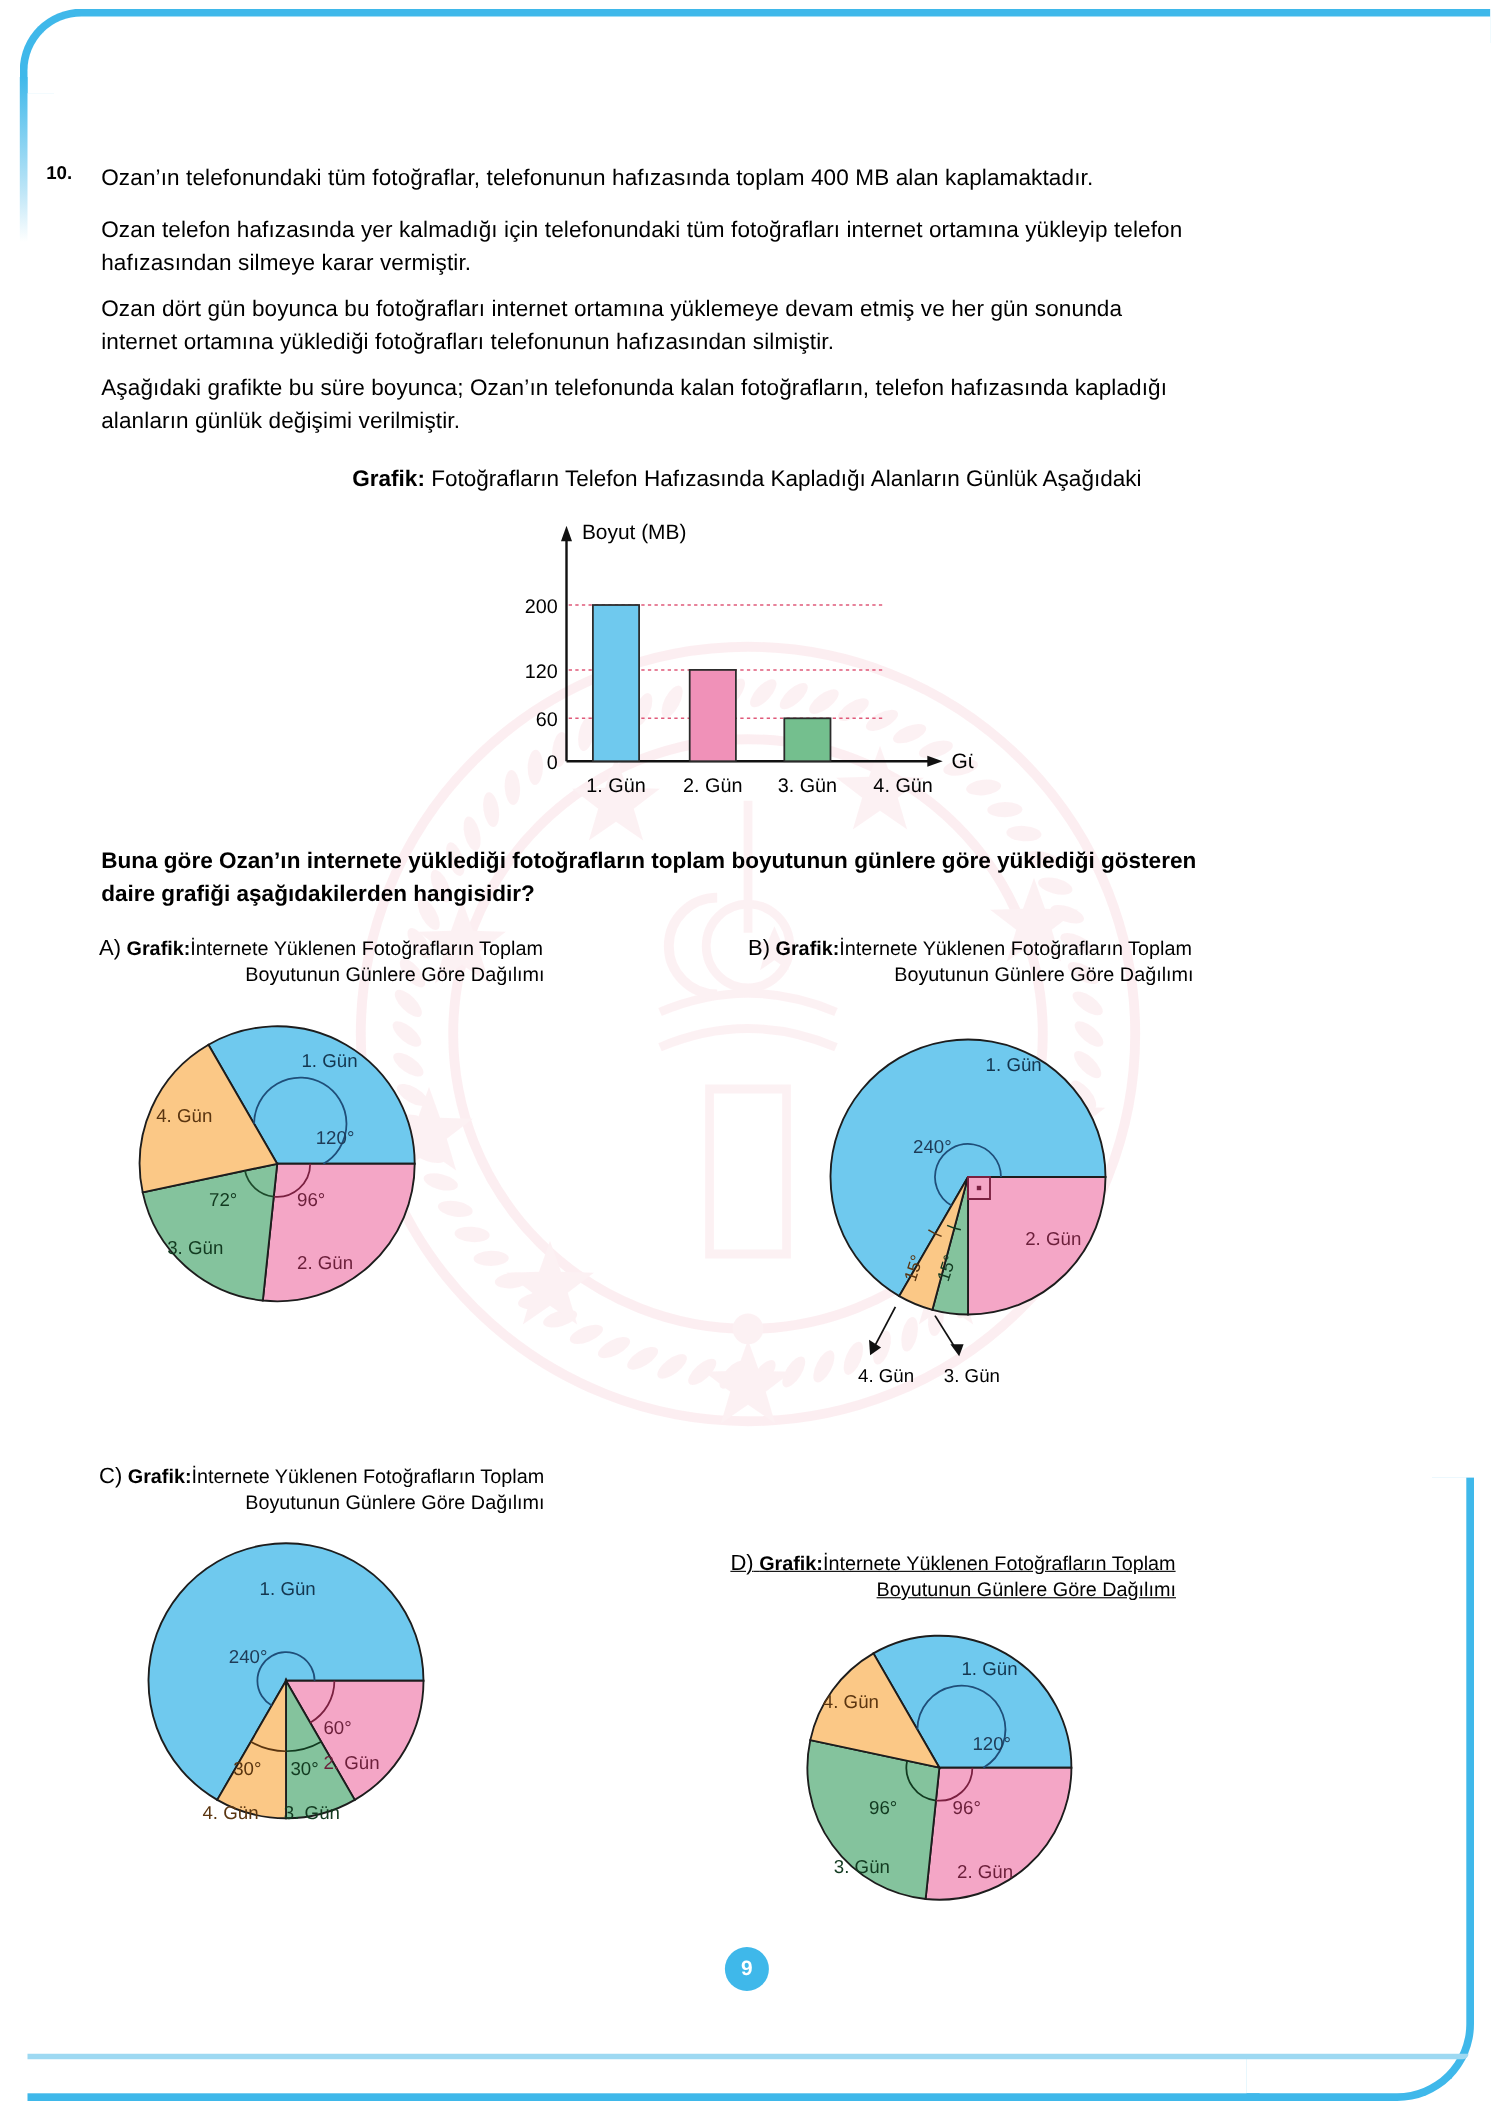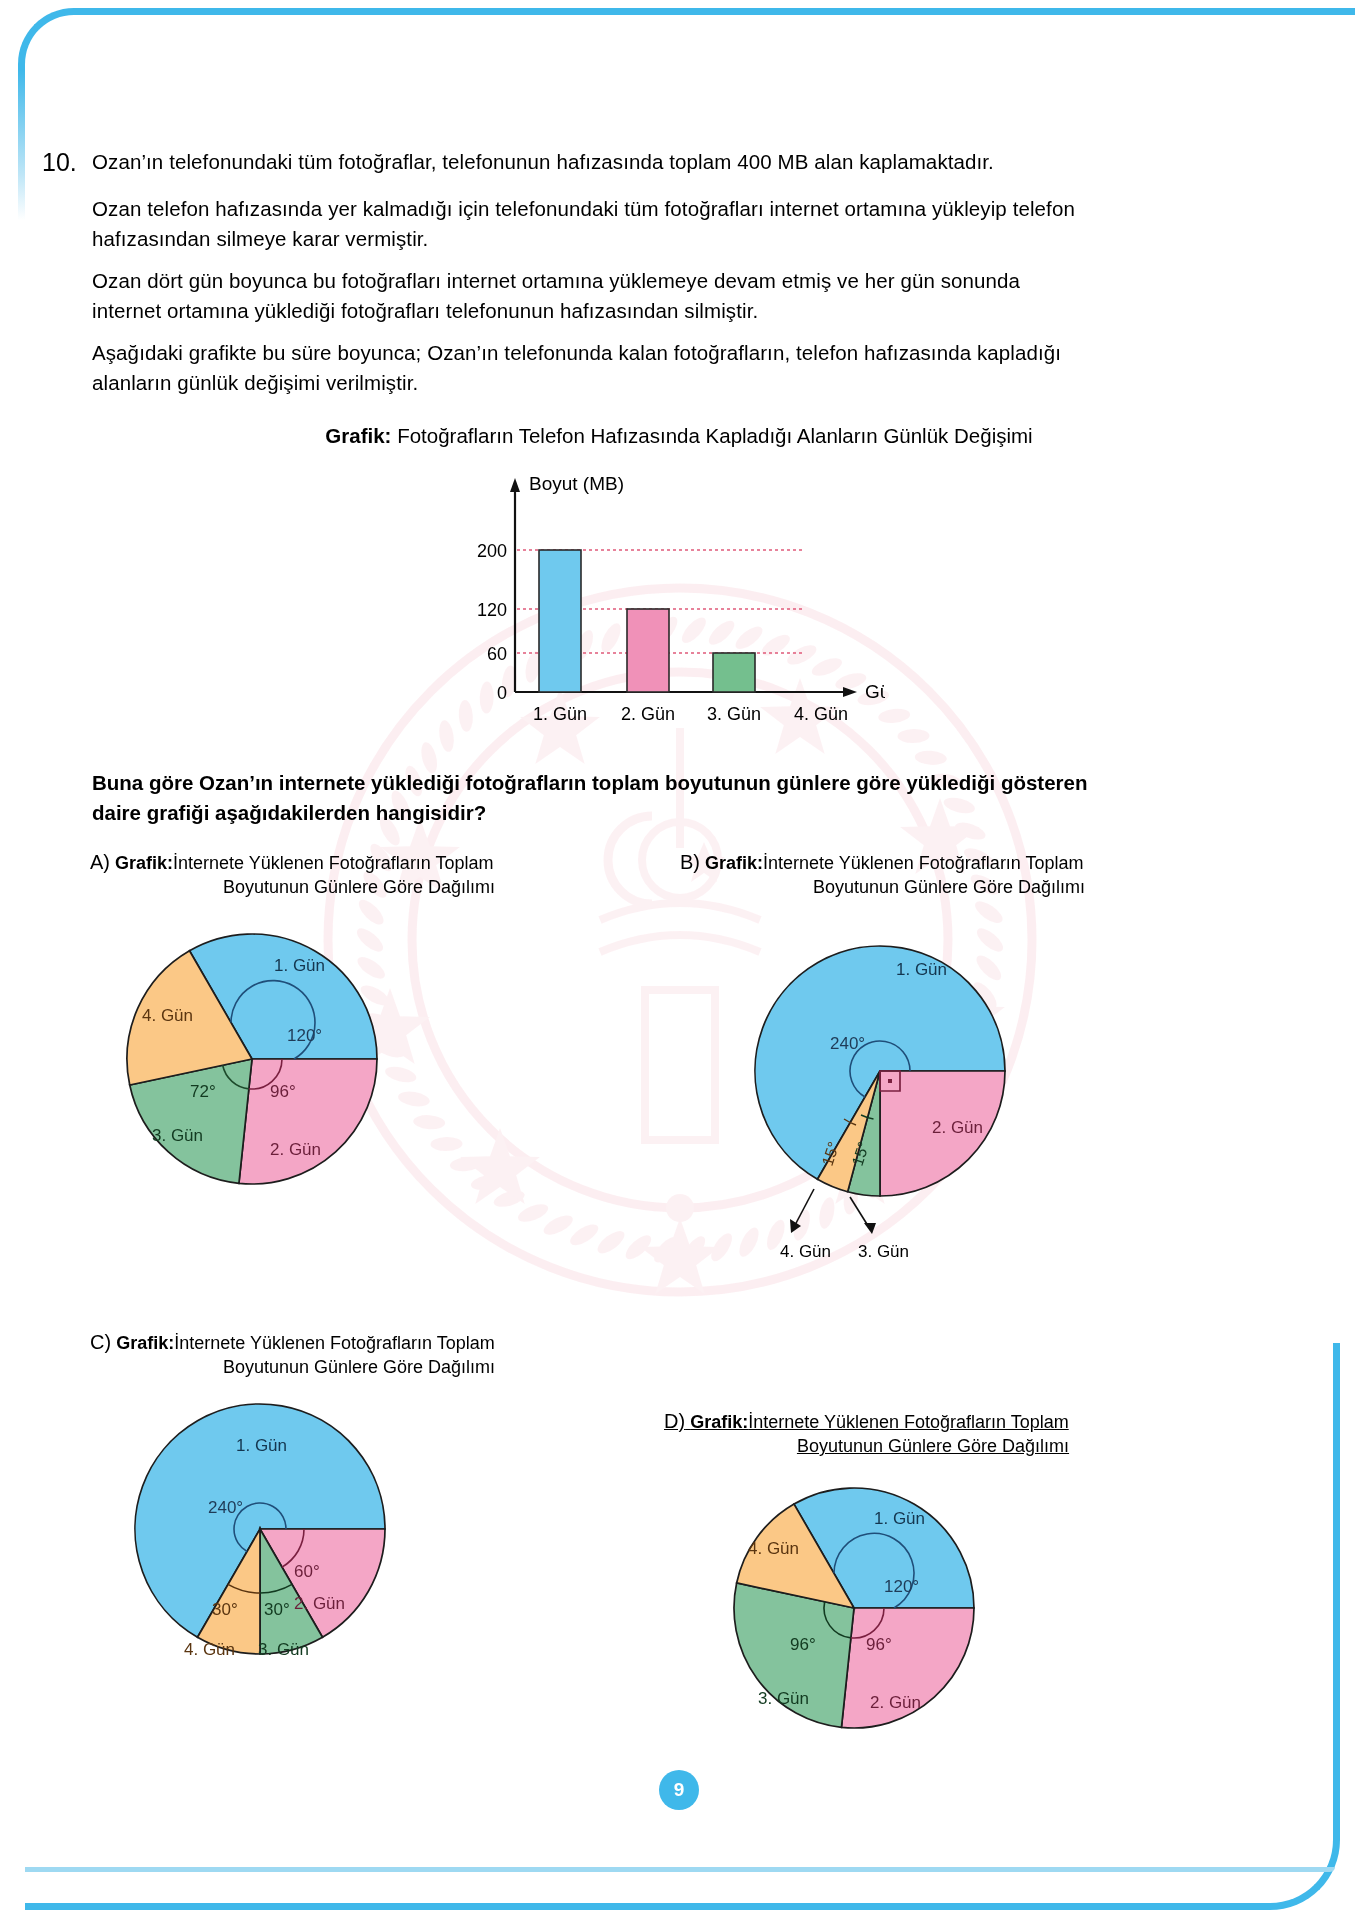--- a/index.html
+++ b/index.html
@@ -39,21 +39,21 @@
   }
 
   
   .watermark{
     position:absolute;left:300px;top:560px;width:760px;height:760px;
     opacity:.30;pointer-events:none;
   }
 
   
   .qnum{
-    position:absolute;left:42px;top:148px;font-weight:normal;font-size:25px;
+    position:absolute;left:42px;top:148px;font-weight:bold;font-size:17px;
   }
   .para{
     position:absolute;left:92px;font-size:20.5px;line-height:30px;
     width:1000px;letter-spacing:.1px;
   }
   .p1{top:147px;width:1010px;}
   .p2{top:194px;}
   .p3{top:266px;}
   .p4{top:338px;}
 
@@ -217,21 +217,21 @@
   </div>
 
   <div class="qnum">10.</div>
   <div class="para p1">Ozan’ın telefonundaki tüm fotoğraflar, telefonunun hafızasında toplam 400 MB alan kaplamaktadır.</div>
   <div class="para p2">Ozan telefon hafızasında yer kalmadığı için telefonundaki tüm fotoğrafları internet ortamına yükleyip telefon hafızasından silmeye karar vermiştir.</div>
   <div class="para p4">Aşağıdaki grafikte bu süre boyunca; Ozan’ın telefonunda kalan fotoğrafların, telefon hafızasında kapladığı alanların günlük değişimi verilmiştir.</div>
   <div class="para p3">Ozan dört gün boyunca bu fotoğrafları internet ortamına yüklemeye devam etmiş ve her gün sonunda internet ortamına yüklediği fotoğrafları telefonunun hafızasından silmiştir.</div>
 
   <div class="graph-title">
     <b>Grafik:</b>
-    <span>Fotoğrafların Telefon Hafızasında Kapladığı Alanların Günlük Değişimi</span>
+    <span>Fotoğrafların Telefon Hafızasında Kapladığı Alanların Günlük Aşağıdaki</span>
   </div>
 
   <div class="barchart">
     <svg viewBox="0 0 430 260" width="430" height="260">
 
       <line x1="60" y1="18" x2="60" y2="222" stroke="#111" stroke-width="2.2"></line>
       <polygon points="60,8 55,22 65,22" fill="#111"></polygon>
       <line x1="60" y1="222" x2="392" y2="222" stroke="#111" stroke-width="2.2"></line>
       <polygon points="402,222 388,217 388,227" fill="#111"></polygon>
 

